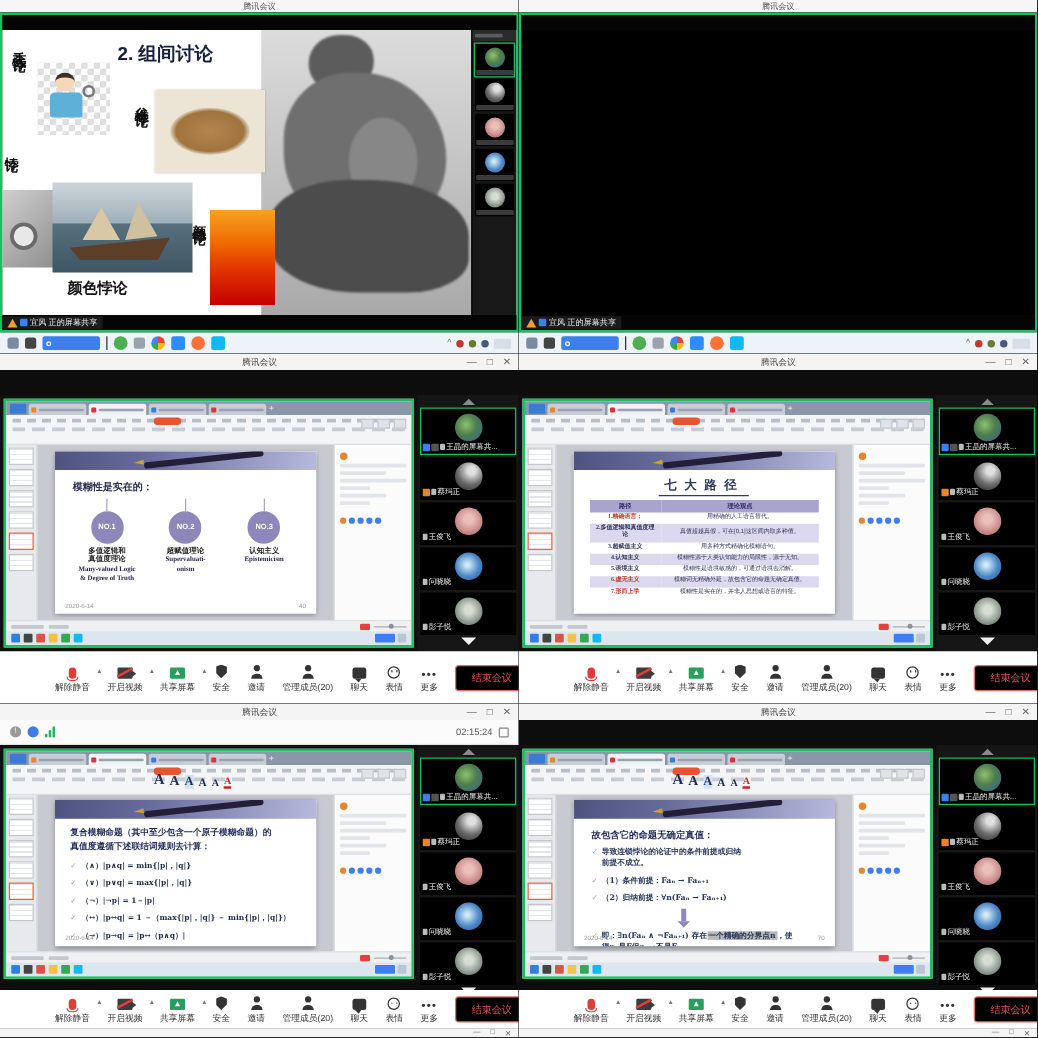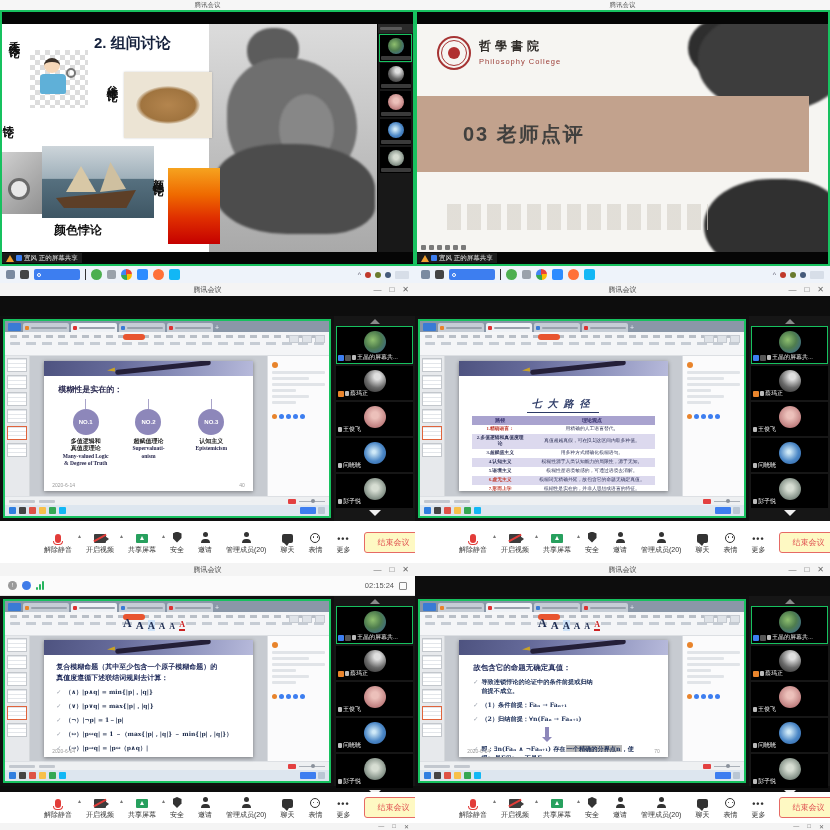--- a/index.html
+++ b/index.html
@@ -184,43 +184,43 @@
   .i-scr::after{content:"";position:absolute;left:4px;top:2px;border-left:2px solid transparent;border-right:2px solid transparent;border-bottom:4px solid #fff;}
   .i-shield{width:9px;height:11px;background:#333;clip-path:polygon(50% 0,100% 18%,100% 60%,50% 100%,0 60%,0 18%);}
   .i-person{width:11px;height:11px;position:relative;}
   .i-person::before{content:"";position:absolute;left:3px;top:0;width:5px;height:5px;background:#333;border-radius:50%;}
   .i-person::after{content:"";position:absolute;left:1px;bottom:0;width:9px;height:4px;background:#333;border-radius:4px 4px 0 0;}
   .i-chat{width:11px;height:9px;background:#333;border-radius:2px;position:relative;}
   .i-chat::after{content:"";position:absolute;left:2px;bottom:-3px;border-left:3px solid transparent;border-right:2px solid transparent;border-top:3px solid #333;}
   .i-emo{width:10px;height:10px;border:1.5px solid #333;border-radius:50%;position:relative;}
   .i-emo::before{content:"";position:absolute;left:1.5px;top:2.5px;width:1.5px;height:1.5px;background:#333;border-radius:50%;box-shadow:4px 0 0 #333;}
   .i-more{font-size:9px;color:#333;font-weight:bold;letter-spacing:1px;line-height:8px;}
-  .endb{margin-left:auto;border:1px solid #e66a65;color:#e05252;background:#fef9c3;border-radius:3px;
+  .endb{margin-left:auto;border:1px solid #e66a65;color:#e05252;background:#000000;border-radius:3px;
         font-size:8px;padding:4px 12px;white-space:nowrap;}
   .bstrip{position:absolute;left:0;right:0;bottom:0;height:7px;background:#f4f4f4;display:flex;align-items:center;}
   .bstrip .wctl{font-size:6px;}
 
   
   .sl{position:relative;width:88%;height:93%;background:#fff;box-shadow:0 1px 4px rgba(0,0,0,.4);overflow:hidden;}
   .pen{height:15px;background:linear-gradient(100deg,#4e5380 0%,#666b9b 35%,#8a8fba 65%,#b7badb 100%);position:relative;overflow:hidden;}
   .pen::before{content:"";position:absolute;left:34%;top:4px;width:46%;height:5px;background:#241f38;border-radius:3px;transform:rotate(-6deg);}
   .pen::after{content:"";position:absolute;left:30%;top:7px;border-top:2px solid transparent;border-bottom:2px solid transparent;border-right:8px solid #c9a227;transform:rotate(-6deg);}
   .sfoot{position:absolute;left:8px;right:8px;bottom:3px;display:flex;justify-content:space-between;font-size:5px;color:#9a9a9a;}
 
   .s3t{margin:8px 0 0 14px;font-size:8px;font-weight:bold;color:#2b2b52;}
   .s3row{display:flex;justify-content:space-around;padding:4px 10px 0 10px;}
   .s3c{display:flex;flex-direction:column;align-items:center;width:33%;}
   .pin{width:1px;height:10px;background:#a9a4c9;}
   .noc{width:26px;height:26px;border-radius:50%;background:#8d87ba;color:#fff;font-size:6px;font-weight:bold;
        display:flex;align-items:center;justify-content:center;}
   .cn{font-size:6px;font-weight:bold;color:#222;margin-top:3px;line-height:1.25;text-align:center;}
   .en{font-family:"Liberation Serif",serif;font-size:5.5px;font-weight:bold;color:#26264c;line-height:1.3;text-align:center;}
 
-  .s4t{margin:21px auto 3px auto;width:fit-content;font-family:"Liberation Serif",serif;font-size:10px;font-weight:bold;
-       letter-spacing:6px;color:#2c3a66;border-bottom:1px solid #2c3a66;padding:0 4px 1px 4px;font-style:italic;}
+  .s4t{margin:5px auto 3px auto;width:fit-content;font-family:"Liberation Serif",serif;font-size:10px;font-weight:bold;
+       letter-spacing:6px;color:#2c3a66;border-bottom:1px solid #2c3a66;padding:0 4px 1px 4px;}
   .tbl4{width:88%;margin:0 auto;border-collapse:collapse;font-size:4.8px;}
   .tbl4 th{background:#a9a3cf;color:#2f2a66;font-weight:bold;padding:1.5px 2px;font-size:5px;}
   .tbl4 td{padding:1.5px 3px;color:#2f3358;vertical-align:middle;line-height:1.25;}
   .tbl4 tr:nth-child(odd) td{background:#dcd9ee;}
   .tbl4 td.pc{width:31%;text-align:center;font-family:"Liberation Serif",serif;font-weight:bold;}
   .tbl4 tr.red td.pc{color:#c0392b;}
   .tbl4 td.vc{text-align:center;}
 
   .s5t{margin:7px 10px 0 12px;font-size:7px;font-weight:bold;color:#1f2a5a;line-height:1.5;}
   .flist{margin:5px 0 0 12px;font-family:"DejaVu Serif",serif;font-size:6px;font-weight:bold;color:#1b2a4a;}
@@ -335,44 +335,20 @@
 </div>
       </div>
   </section>
 
   <section class="panel">
     <div class="mtb">
         <span>腾讯会议</span>
       </div>
     <div class="share">
       <div class="blacktop"></div>
-      <div class="slidebox">
-        <div class="s2">
-          <div class="blob st1b"></div>
-            <div class="blob st1"></div>
-          <div class="blob st2"></div>
-          <div class="sketch"></div>
-          <div class="seal"></div>
-          <div class="logotxt">
-            <div class="logo-cn">哲學書院</div>
-            <div class="logo-en">Philosophy College</div>
-          </div>
-          <div class="banner">
-              <span>03 老师点评</span>
-            </div>
-          <div class="annrow">
-              <i></i>
-              <i></i>
-              <i></i>
-              <i></i>
-              <i></i>
-              <i></i>
-            </div>
-        </div>
-      </div>
       <div class="blackbot">
         <span class="badge">
           <span class="warn"></span>
           <span class="spk"></span>
           <span>宜风 正的屏幕共享</span>
         </span>
       </div>
     </div>
     <div class="taskbar">
         <div style="display:contents">

